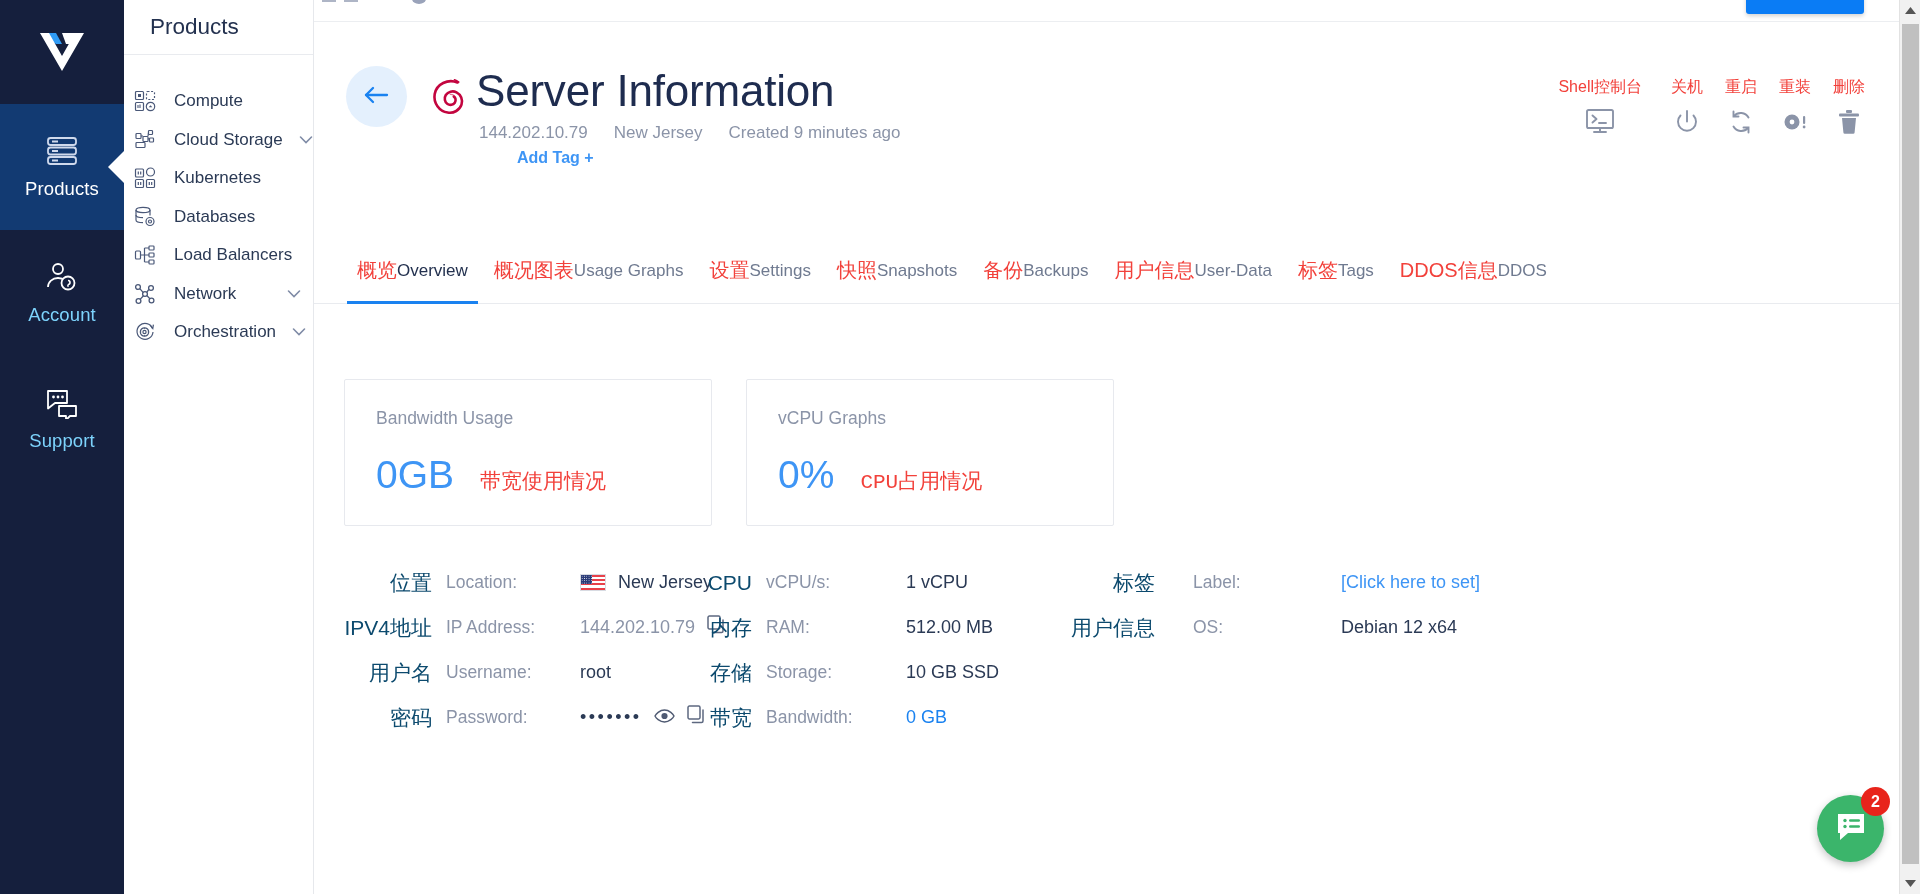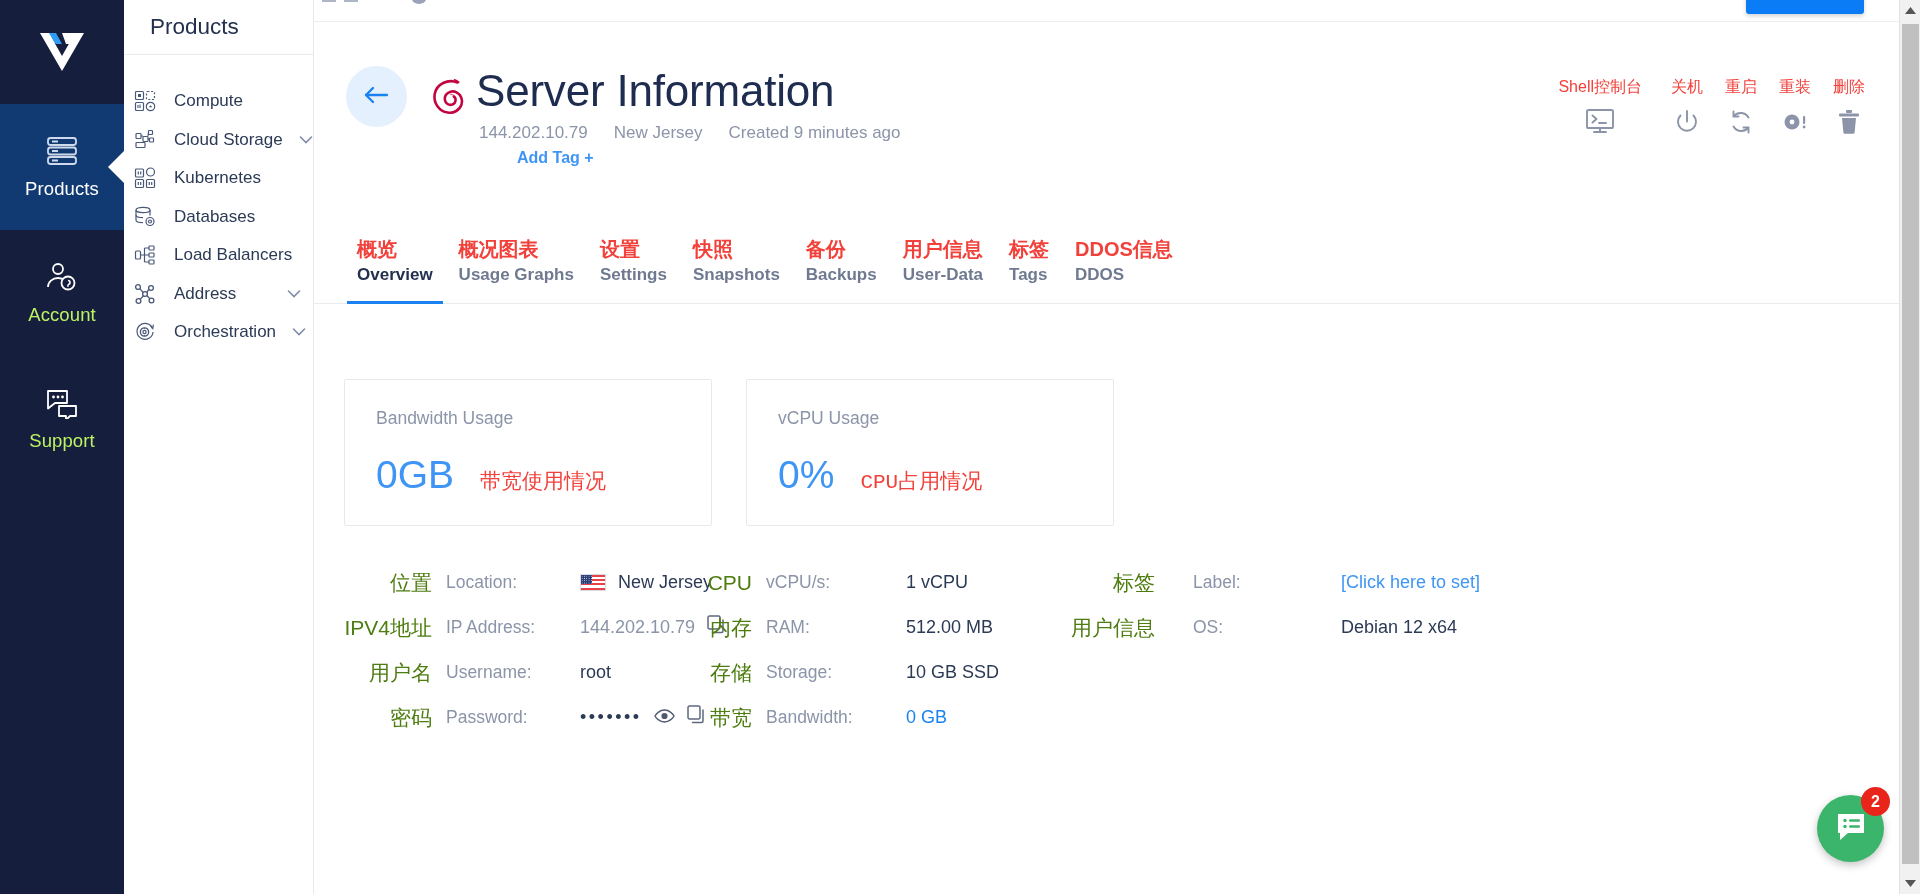--- a/index.html
+++ b/index.html
@@ -24,21 +24,21 @@
   .brand-logo {
     height: 104px;
     display: flex; align-items: center; justify-content: center;
   }
   .rail-item {
     position: relative;
     height: 126px;
     display: flex; flex-direction: column;
     align-items: center; justify-content: center;
     gap: 11px;
-    color: #bef264;
+    color: #7dd3fc;
     cursor: pointer;
   }
   .rail-item .rail-label { font-size: 18.5px; letter-spacing: .1px; }
   .rail-item.active { background: #123a72; color: #ffffff; }
   .rail-item.active .rail-arrow {
     position: absolute; right: -1px; top: 50%;
     transform: translateY(-50%);
     width: 0; height: 0;
     border-top: 17px solid transparent;
     border-bottom: 17px solid transparent;
@@ -151,22 +151,22 @@
   .action.shell { padding-right: 18px; }
 
   
   .tabs {
     position: absolute; left: 0; top: 236px; right: 0; height: 68px;
     border-bottom: 1px solid #e9ebef;
     display: flex; align-items: flex-start;
     padding-left: 30px;
   }
   .tab {
-    display: flex; flex-direction: column; align-items: flex-start;
-    padding: 0 13px; cursor: pointer; position: relative; height: 68px; font-weight: bold;
+    display: flex; flex-direction: row; align-items: center;
+    padding: 0 13px; cursor: pointer; position: relative; height: 68px;
   }
   .tab .t-zh { font-size: 20px; color: #f2413b; line-height: 26px; white-space: nowrap; }
   .tab .t-en { font-size: 17px; color: #6f7a90; line-height: 25px; white-space: nowrap; }
   .tab.active .t-en { color: #23314f; }
   .tab.active::after {
     content: ""; position: absolute; left: 3px; right: 3px; bottom: 0;
     height: 3px; background: #1a82f0;
   }
 
   
@@ -189,21 +189,21 @@
   .details { position: absolute; left: 0; top: 560px; right: 0; }
   .det-col { position: absolute; }
   .det-col.c1 { left: 0px; }
   .det-col.c2 { left: 360px; }
   .det-col.c3 { left: 745px; }
   .det-row {
     display: flex; align-items: center;
     height: 45px;
   }
   .det-zh {
-    font-size: 21px; color: #4d7c0f;
+    font-size: 21px; color: #0c4a6e;
     text-align: right; white-space: nowrap;
   }
   .det-key {
     font-size: 17.5px; color: #8b94a8; white-space: nowrap;
   }
   .det-val {
     font-size: 18px; color: #2b3a55; display: flex; align-items: center; gap: 12px;
     white-space: nowrap;
   }
   .det-val.muted { color: #8b94a8; }
@@ -409,21 +409,21 @@
         <span class="p-icon">
           <svg width="22" height="22" viewBox="0 0 22 22" fill="none" stroke="#4a5878" stroke-width="1.3">
             <circle cx="4" cy="4" r="2.4"></circle>
               <circle cx="17" cy="5" r="2.4"></circle>
             <circle cx="11" cy="11" r="2.4"></circle>
               <circle cx="4.5" cy="18" r="2.4"></circle>
               <circle cx="17.5" cy="17.5" r="2.4"></circle>
             <path d="M5.8 5.6l3.5 4M14.8 6.3l-2 3M9.5 12.8l-3.4 3.6M12.8 12.5l3.2 3.4"></path>
           </svg>
         </span>
-        <span class="p-label">Address</span>
+        <span class="p-label">Network</span>
         <span class="p-chev">
           <svg width="14" height="10" viewBox="0 0 14 10">
               <path d="M1.5 2 L7 7.5 L12.5 2" fill="none" stroke="#7f8ba6" stroke-width="1.6" stroke-linecap="round"></path>
             </svg>
         </span>
       </div>
 
       <div class="product-item">
         <span class="p-icon">
           <svg width="22" height="22" viewBox="0 0 22 22" fill="none" stroke="#4a5878" stroke-width="1.2">
@@ -581,21 +581,21 @@
 
     <section class="cards">
       <div class="card">
         <div class="c-title">Bandwidth Usage</div>
         <div class="c-row">
           <span class="c-value">0GB</span>
           <span class="c-zh">带宽使用情况</span>
         </div>
       </div>
       <div class="card">
-        <div class="c-title">vCPU Usage</div>
+        <div class="c-title">vCPU Graphs</div>
         <div class="c-row">
           <span class="c-value">0%</span>
           <span class="c-zh">CPU占用情况</span>
         </div>
       </div>
     </section>
 
     <section class="details">
 
       <div class="det-col c1">

